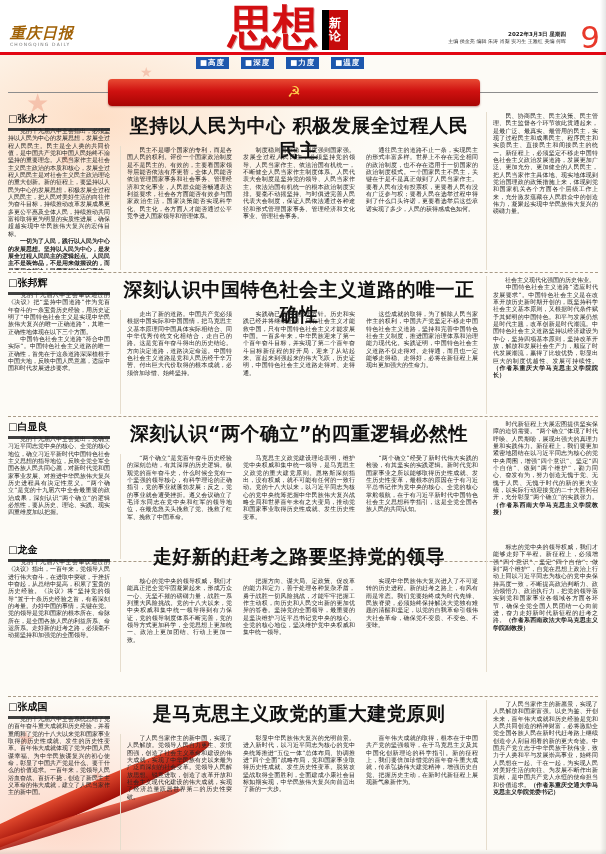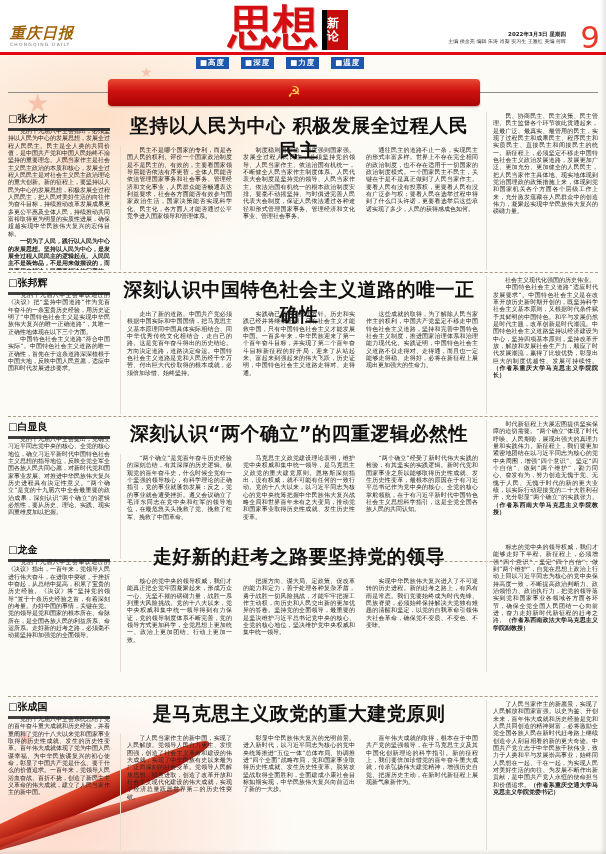--- a/index.html
+++ b/index.html
@@ -12,21 +12,21 @@
   .paper-logo .cn{font-size:15px;font-weight:bold;font-style:italic;color:#a16207;letter-spacing:1px;}
   .paper-logo .en{font-size:4.5px;color:#777;letter-spacing:1.2px;margin-top:2px;}
   .title-wrap{position:absolute;left:228px;top:6px;display:flex;align-items:flex-end;}
   .title-main{font-size:46px;font-weight:900;color:#d30f12;line-height:0.95;letter-spacing:-2px;
               text-shadow:1px 1px 0 rgba(150,0,0,.35);}
   .title-side{display:flex;flex-direction:column;align-items:flex-start;margin-left:3px;}
   .weekly{font-size:8px;font-weight:bold;color:#d30f12;letter-spacing:3px;}
   .title-sub{font-size:27px;font-weight:600;color:#2a2a2a;line-height:1.05;letter-spacing:1px;}
   .badge{margin-left:6px;width:26px;height:40px;background:#c60b0b;color:#fff;display:flex;flex-direction:column;
          align-items:center;justify-content:center;font-size:12px;font-weight:bold;line-height:1.1;
-         border-left:5px solid #000000;}
+         border-left:7px solid #000000;}
   .head-meta{position:absolute;right:40px;top:30px;text-align:right;line-height:1.5;}
   .head-meta .date{font-size:5.5px;font-weight:bold;color:#222;}
   .head-meta .staff{font-size:5px;color:#333;}
   .pagenum{position:absolute;right:6px;top:22px;font-size:31px;color:#e8392b;font-weight:400;line-height:1;}
   .red-rule{position:absolute;left:0;top:52px;width:606px;height:3px;background:#e30613;z-index:6;}
   .tabs{position:absolute;left:196px;top:57px;display:flex;gap:12px;z-index:7;}
   .tab{background:#1d57ad;color:#fff;font-size:7.5px;font-weight:bold;padding:2px 4px;line-height:1.1;letter-spacing:1px;}
   
   .banner-line{position:absolute;top:92px;height:1px;background:#8d8d8d;z-index:1;}
   .banner{position:absolute;left:108px;top:79px;width:372px;height:27px;border-radius:4px;z-index:2;

